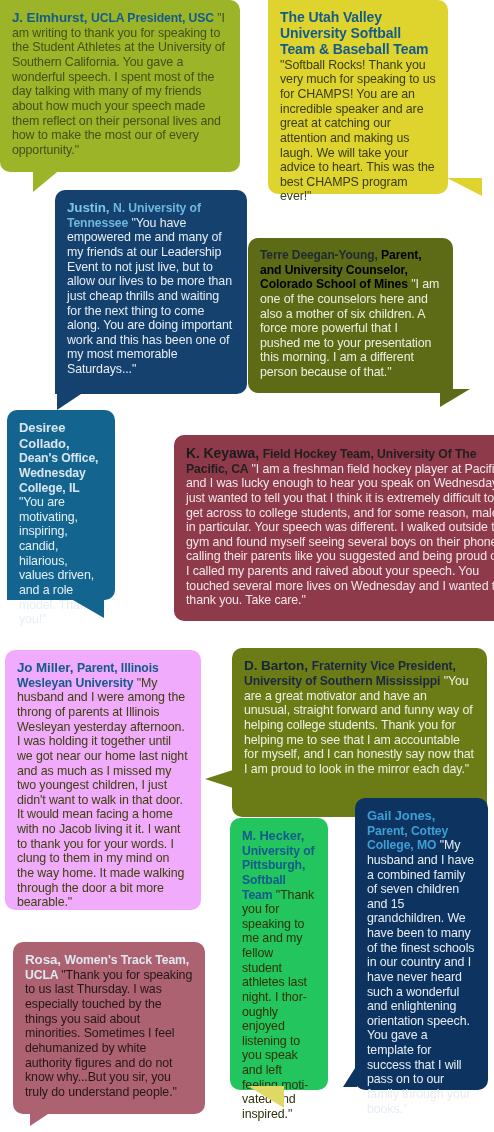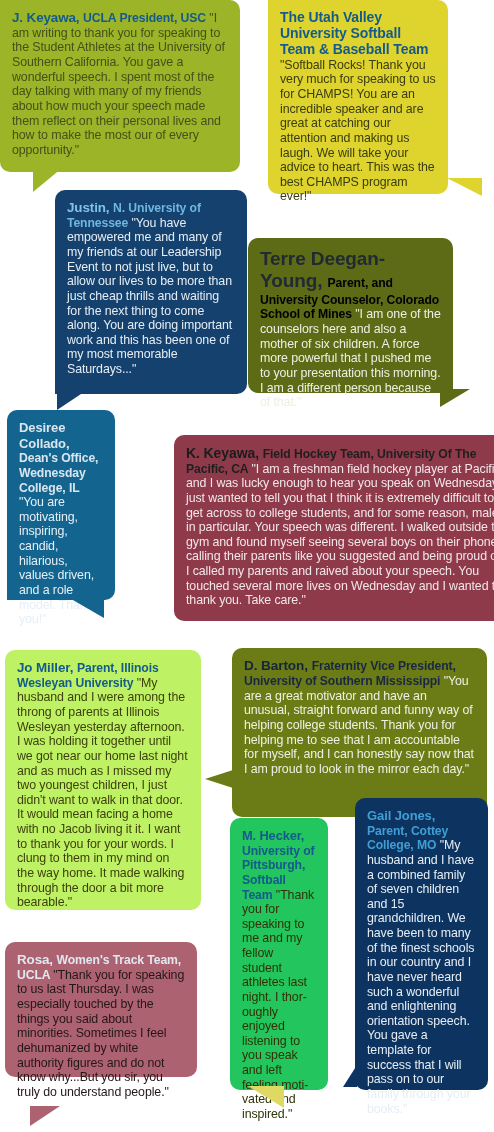--- a/index.html
+++ b/index.html
@@ -97,21 +97,21 @@
     border-color: transparent transparent transparent #14416e;
   }
 
   
   #b-terre {
     left: 248px; top: 238px; width: 205px; height: 155px;
     background: #5d6a16;
     color: #e8ecd8;
     border-radius: 10px 10px 0 10px;
   }
-  #b-terre .name { color: #202a33; font-size: 19px; }
+  #b-terre .name { color: #202a33; font-size: 12px; }
   #b-terre .role { color: #000000; }
   #b-terre .quote { color: #edf0e2; }
   #t-terre {
     left: 440px; top: 389px;
     border-width: 18px 30px 0 0;
     border-color: #5d6a16 transparent transparent transparent;
   }
 
   
   #b-desiree {
@@ -142,21 +142,21 @@
   #b-keyawa .quote { color: #f2e6e9; }
   #t-keyawa {
     left: 478px; top: 598px;
     border-width: 0 0 22px 16px;
     border-color: transparent transparent #8e3a4a transparent;
   }
 
   
   #b-jomiller {
     left: 5px; top: 650px; width: 196px; height: 260px;
-    background: #bef264;
+    background: #f0abfc;
     color: #3a3c09;
     border-radius: 10px 10px 10px 10px;
   }
   #b-jomiller .name { color: #145b8c; }
   #b-jomiller .role { color: #145b8c; }
   #b-jomiller .quote { color: #3e400c; }
 
   
   #b-barton {
     left: 232px; top: 648px; width: 255px; height: 169px;
@@ -200,41 +200,41 @@
   #b-gail .role { color: #3f9fd4; }
   #b-gail .quote { color: #e6edf4; }
   #t-gail {
     left: 343px; top: 1065px;
     border-width: 0 0 22px 14px;
     border-color: transparent transparent #0d3461 transparent;
   }
 
   
   #b-rosa {
-    left: 5px; top: 942px; width: 192px; height: 135px;
+    left: 13px; top: 942px; width: 192px; height: 172px;
     background: #ad6271;
     color: #2a1b1e;
     border-radius: 10px 10px 10px 10px;
   }
   #b-rosa .name { color: #dfe8ef; }
   #b-rosa .role { color: #dfe8ef; }
   #b-rosa .quote { color: #241719; }
   #t-rosa {
     left: 30px; top: 1106px;
     border-width: 0 0 20px 30px;
     border-color: transparent transparent transparent #ad6271;
   }
 </style>
 </head>
 <body>
 
 <div id="board">
 
   <div class="bubble" id="b-hackett">
-    <span class="name">J. Keyawa, </span>
+    <span class="name">J. Elmhurst, </span>
     <span class="role">UCLA President, USC </span>
     <span class="quote">"I am writing to thank you for speaking to the Student Athletes at the University of Southern California. You gave a wonderful speech. I spent most of the day talking with many of my friends about how much your speech made them reflect on their personal lives and how to make the most our of every opportunity." </span>
   </div>
   <div class="tail" id="t-hackett"></div>
 
   <div class="bubble" id="b-utah">
     <span class="name">The Utah Valley University Softball Team &amp; Baseball Team </span>
     <span class="quote">"Softball Rocks! Thank you very much for speaking to us for CHAMPS! You are an incredible speaker and are great at catching our attention and making us laugh. We will take your advice to heart. This was the best CHAMPS program ever!" </span>
   </div>
   <div class="tail" id="t-utah"></div>

